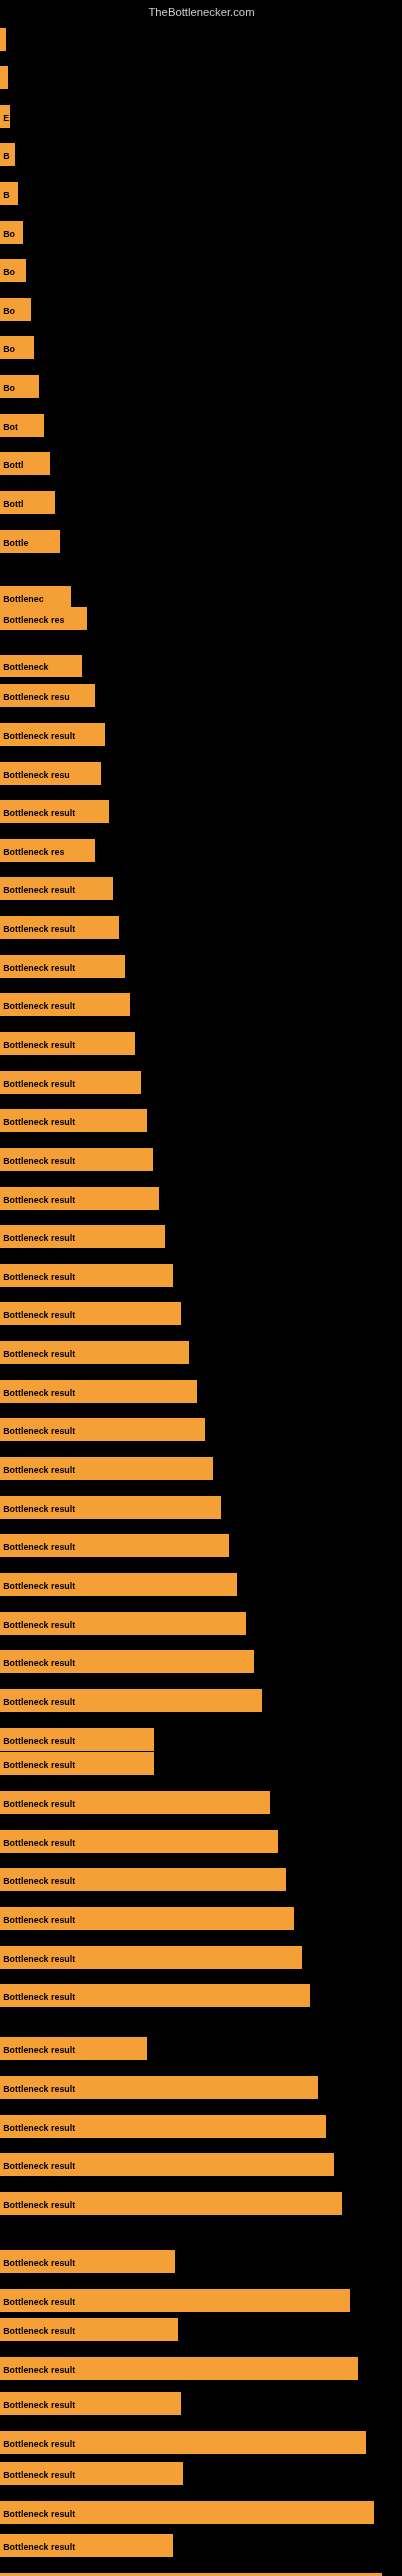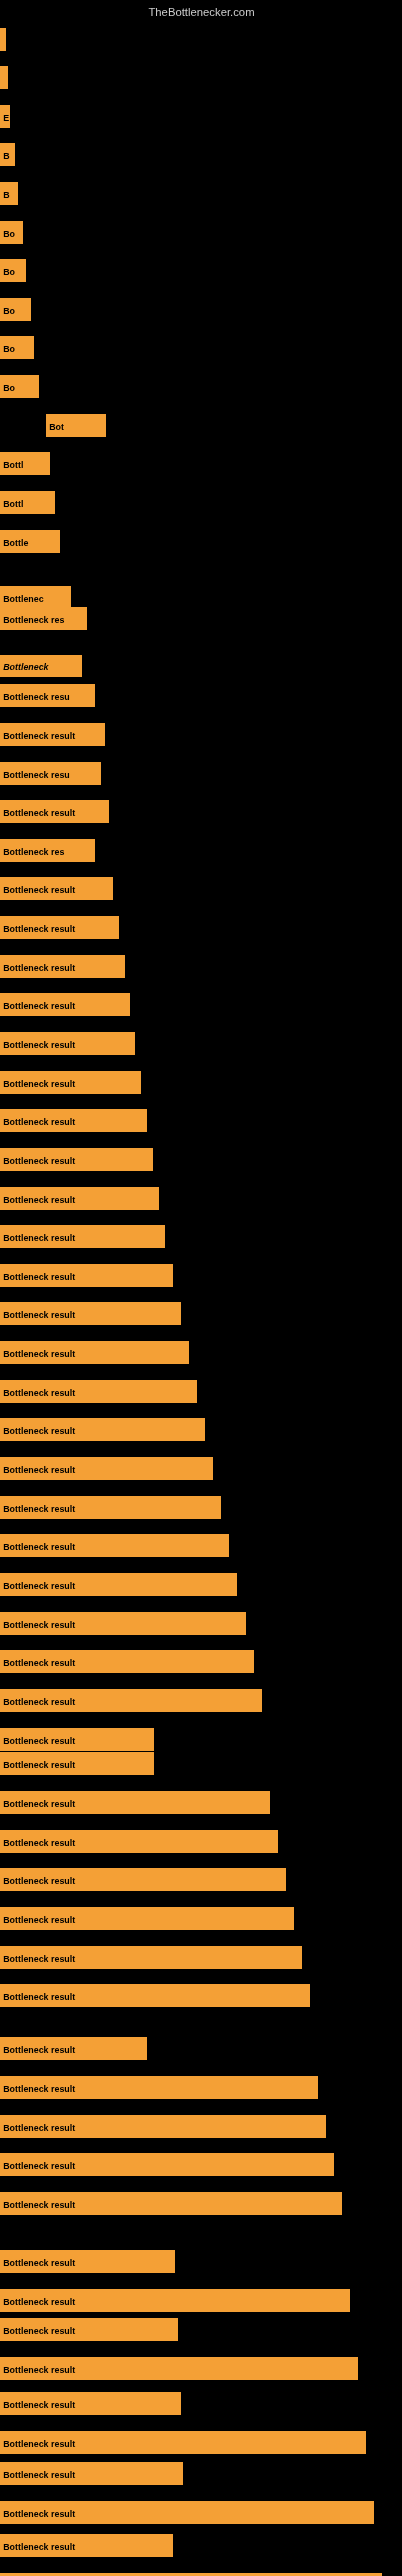--- a/index.html
+++ b/index.html
@@ -70,38 +70,38 @@
     <div class="bar-container" style="top: 298px; height: 22.5px;">
       <span class="bar-label" style="width: 31px; display: block; height: 22.5px; line-height: 22.5px;">Bo</span>
     </div>
     <div class="bar-container" style="top: 336px; height: 22.5px;">
       <span class="bar-label" style="width: 34px; display: block; height: 22.5px; line-height: 22.5px;">Bo</span>
     </div>
     <div class="bar-container" style="top: 375px; height: 22.5px;">
       <span class="bar-label" style="width: 39px; display: block; height: 22.5px; line-height: 22.5px;">Bo</span>
     </div>
     <div class="bar-container" style="top: 414px; height: 22.5px;">
-      <span class="bar-label" style="width: 60px; display: block; height: 22.5px; line-height: 22.5px; margin-left: 46px;">Bot</span>
+      <span class="bar-label" style="width: 44px; display: block; height: 22.5px; line-height: 22.5px;">Bot</span>
     </div>
     <div class="bar-container" style="top: 452px; height: 22.5px;">
       <span class="bar-label" style="width: 50px; display: block; height: 22.5px; line-height: 22.5px;">Bottl</span>
     </div>
     <div class="bar-container" style="top: 491px; height: 22.5px;">
       <span class="bar-label" style="width: 55px; display: block; height: 22.5px; line-height: 22.5px;">Bottl</span>
     </div>
     <div class="bar-container" style="top: 530px; height: 22.5px;">
       <span class="bar-label" style="width: 60px; display: block; height: 22.5px; line-height: 22.5px;">Bottle</span>
     </div>
     <div class="bar-container" style="top: 568px; height: 22.5px;">
       <span class="bar-label" style="width: 71px; display: block; height: 22.5px; line-height: 22.5px; margin-top: 36px;">Bottlenec</span>
     </div>
     <div class="bar-container" style="top: 607px; height: 22.5px;">
       <span class="bar-label" style="width: 87px; display: block; height: 22.5px; line-height: 22.5px;">Bottleneck res</span>
     </div>
-    <div class="bar-container" style="top: 646px; height: 40px; font-style: italic;">
+    <div class="bar-container" style="top: 646px; height: 40px;">
       <span class="bar-label" style="width: 82px; display: block; height: 22.5px; line-height: 22.5px;">Bottleneck</span>
     </div>
     <div class="bar-container" style="top: 684px; height: 22.5px;">
       <span class="bar-label" style="width: 95px; display: block; height: 22.5px; line-height: 22.5px;">Bottleneck resu</span>
     </div>
     <div class="bar-container" style="top: 723px; height: 22.5px;">
       <span class="bar-label" style="width: 105px; display: block; height: 22.5px; line-height: 22.5px;">Bottleneck result</span>
     </div>
     <div class="bar-container" style="top: 762px; height: 22.5px;">
       <span class="bar-label" style="width: 101px; display: block; height: 22.5px; line-height: 22.5px;">Bottleneck resu</span>

